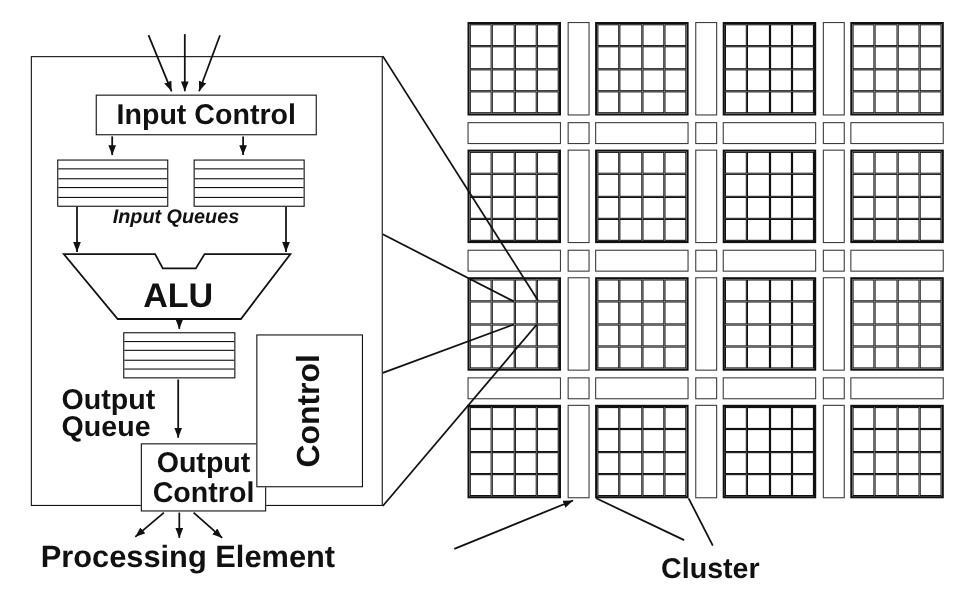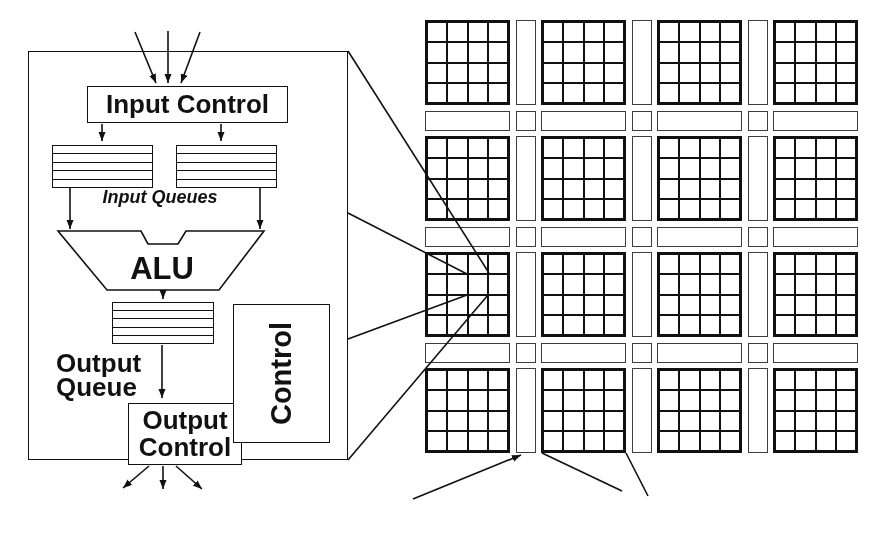--- a/index.html
+++ b/index.html
@@ -92,20 +92,21 @@
 
   <div class="abs labelbox output-control">
     <span>Output</span>
     <span>Control</span>
   </div>
 
   <div class="abs control-box">
     <span class="control-text">Control</span>
   </div>
 
+  <div class="abs t-bold pe-caption">Processing Element</div>
 
   <div class="abs chip-grid">
       <div class="cluster">
         <div class="cell"></div>
         <div class="cell"></div>
         <div class="cell"></div>
         <div class="cell"></div>
         <div class="cell"></div>
         <div class="cell"></div>
         <div class="cell"></div>
@@ -417,20 +418,21 @@
         <div class="cell"></div>
         <div class="cell"></div>
         <div class="cell"></div>
         <div class="cell"></div>
         <div class="cell"></div>
         <div class="cell"></div>
         <div class="cell"></div>
       </div>
     </div>
 
+  <div class="abs t-bold cluster-label">Cluster</div>
 
   <svg class="overlay" viewBox="0 0 880 560" xmlns="http://www.w3.org/2000/svg">
     <defs>
       <marker id="ah" markerUnits="userSpaceOnUse" markerWidth="10" markerHeight="8" refX="9" refY="3.5" orient="auto">
         <path class="arrowhead" d="M0,0 L9,3.5 L0,7 Z"></path>
       </marker>
     </defs>
 
     <polygon class="fillshape" points="58,231 141,231 148,244 178,244 186,231 264,231 219,290 107,290"></polygon>
     <text class="alu-text" x="162" y="279" text-anchor="middle">ALU</text>

